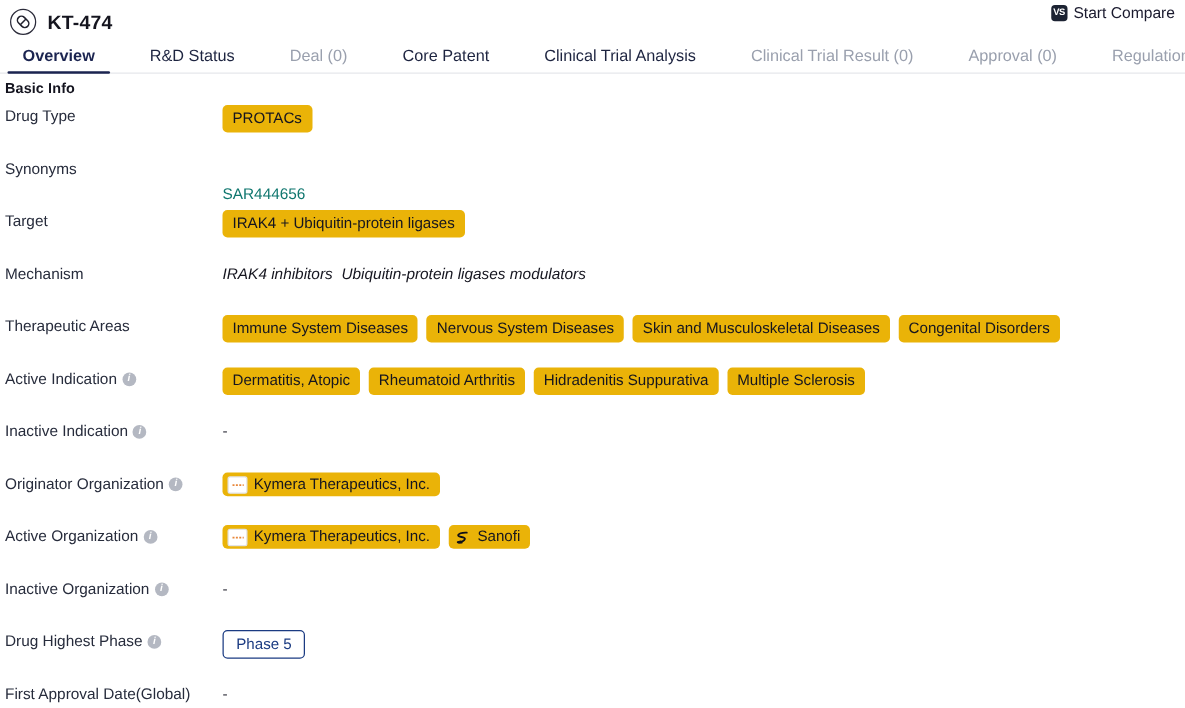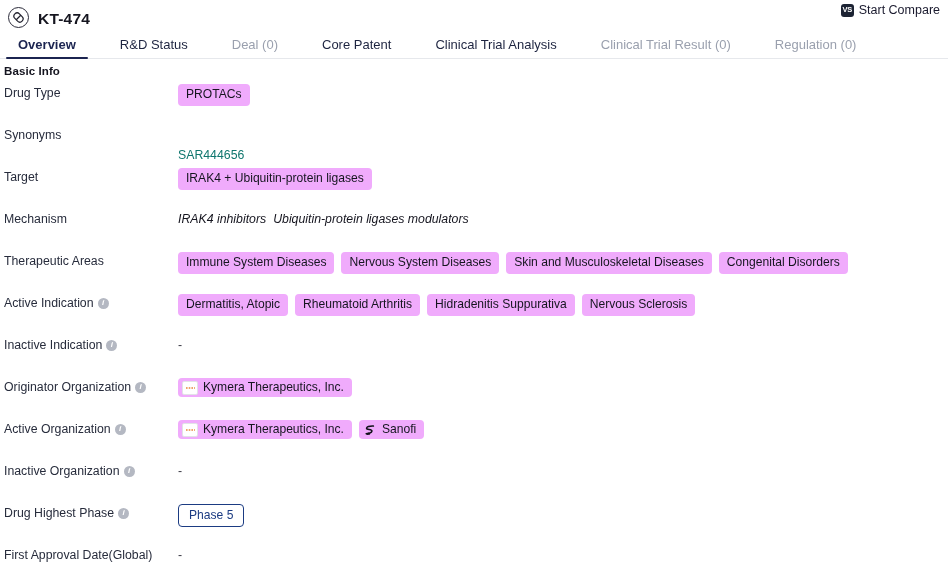--- a/index.html
+++ b/index.html
@@ -170,21 +170,21 @@
     margin-top: 20px;
   }
   .dash {
     font-size: 12.3px;
     color: #3a3a45;
     padding-top: 2px;
   }
   .tag {
     display: inline-flex;
     align-items: center;
-    background: #f0abfc;
+    background: #eab308;
     border-radius: 4px;
     padding: 3px 8px 4px 8px;
     font-size: 12.1px;
     color: #15151f;
     white-space: nowrap;
     line-height: 1.25;
     cursor: pointer;
   }
   .tag.org { padding: 2px 8px 2px 4px; gap: 5px; }
   .phase-badge {
@@ -248,20 +248,21 @@
   </div>
 </div>
 
 <div class="tabs">
   <div class="tab active">Overview</div>
   <div class="tab">R&amp;D Status</div>
   <div class="tab dim">Deal (0)</div>
   <div class="tab">Core Patent</div>
   <div class="tab">Clinical Trial Analysis</div>
   <div class="tab dim">Clinical Trial Result (0)</div>
+  <div class="tab dim">Approval (0)</div>
   <div class="tab dim">Regulation (0)</div>
 </div>
 
 <div class="section-title">Basic Info</div>
 
 <div class="rows">
 
   <div class="row">
     <div class="row-label">
       <span>Drug Type</span>
@@ -314,21 +315,21 @@
 
   <div class="row">
     <div class="row-label">
       <span>Active Indication</span>
       <span class="info-icon">i</span>
     </div>
     <div class="row-value">
       <span class="tag">Dermatitis, Atopic</span>
       <span class="tag">Rheumatoid Arthritis</span>
       <span class="tag">Hidradenitis Suppurativa</span>
-      <span class="tag">Nervous Sclerosis</span>
+      <span class="tag">Multiple Sclerosis</span>
     </div>
   </div>
 
   <div class="row">
     <div class="row-label">
       <span>Inactive Indication</span>
       <span class="info-icon">i</span>
     </div>
     <div class="row-value">
       <span class="dash">-</span>

